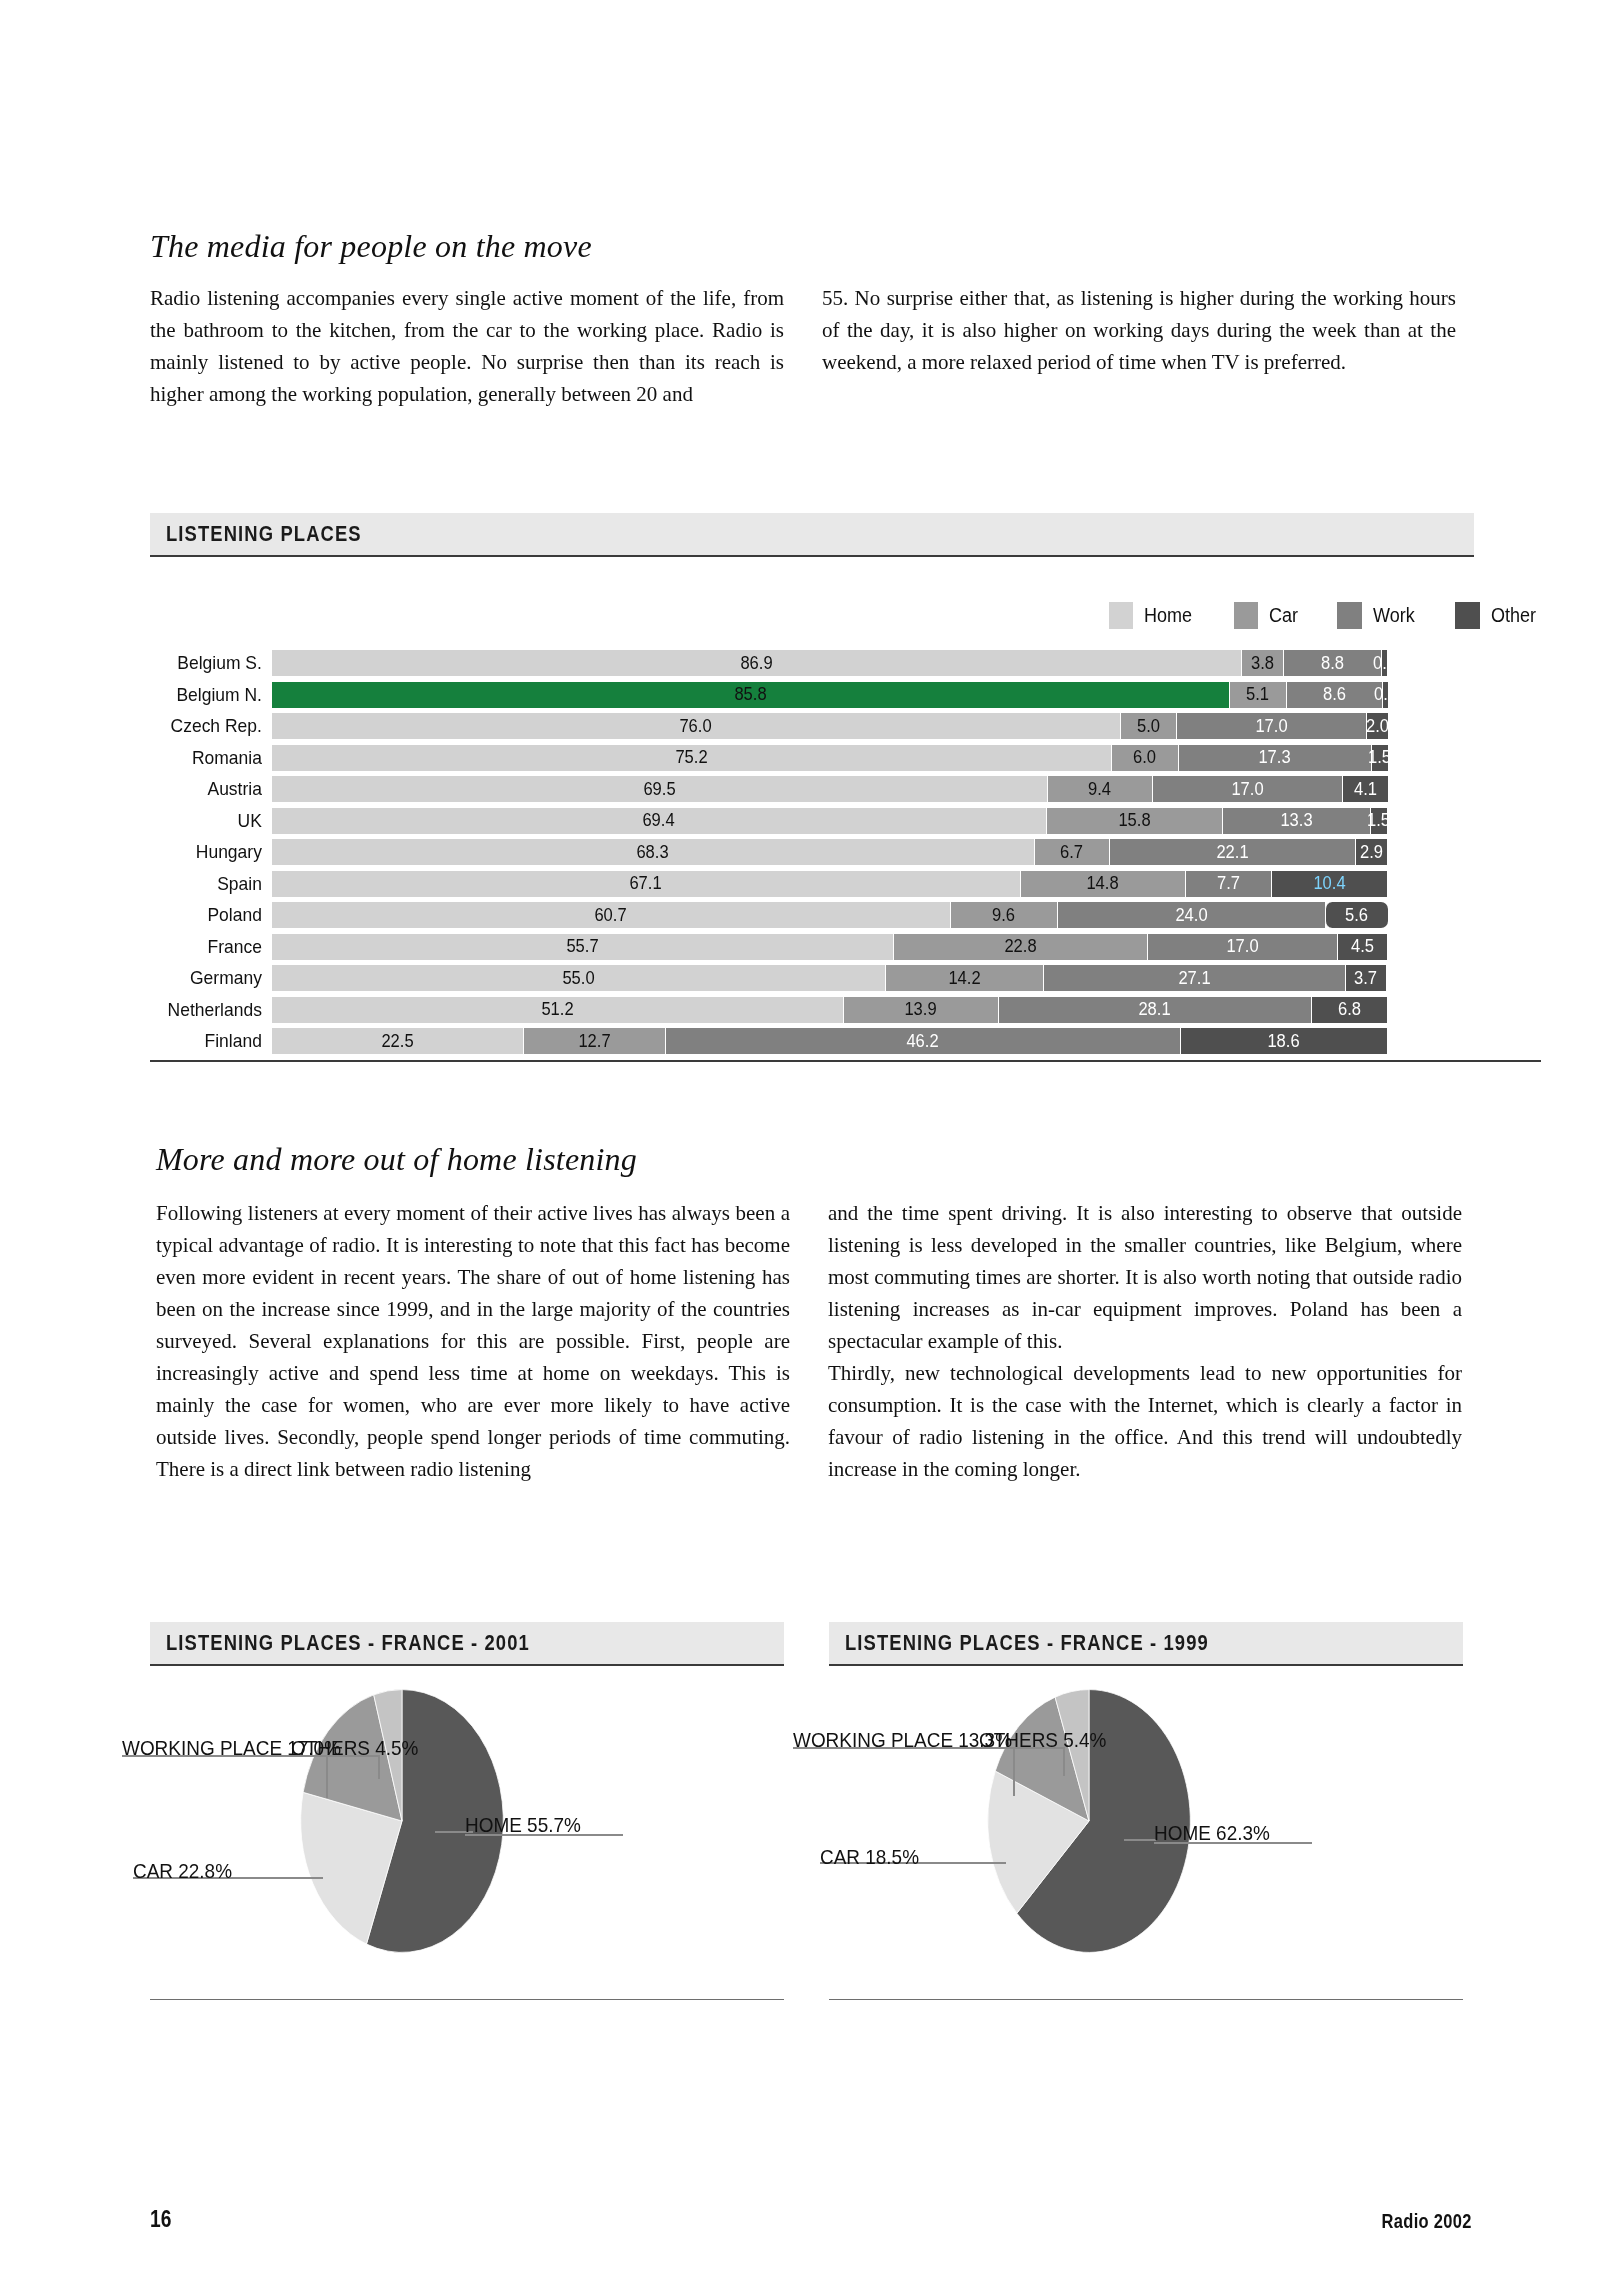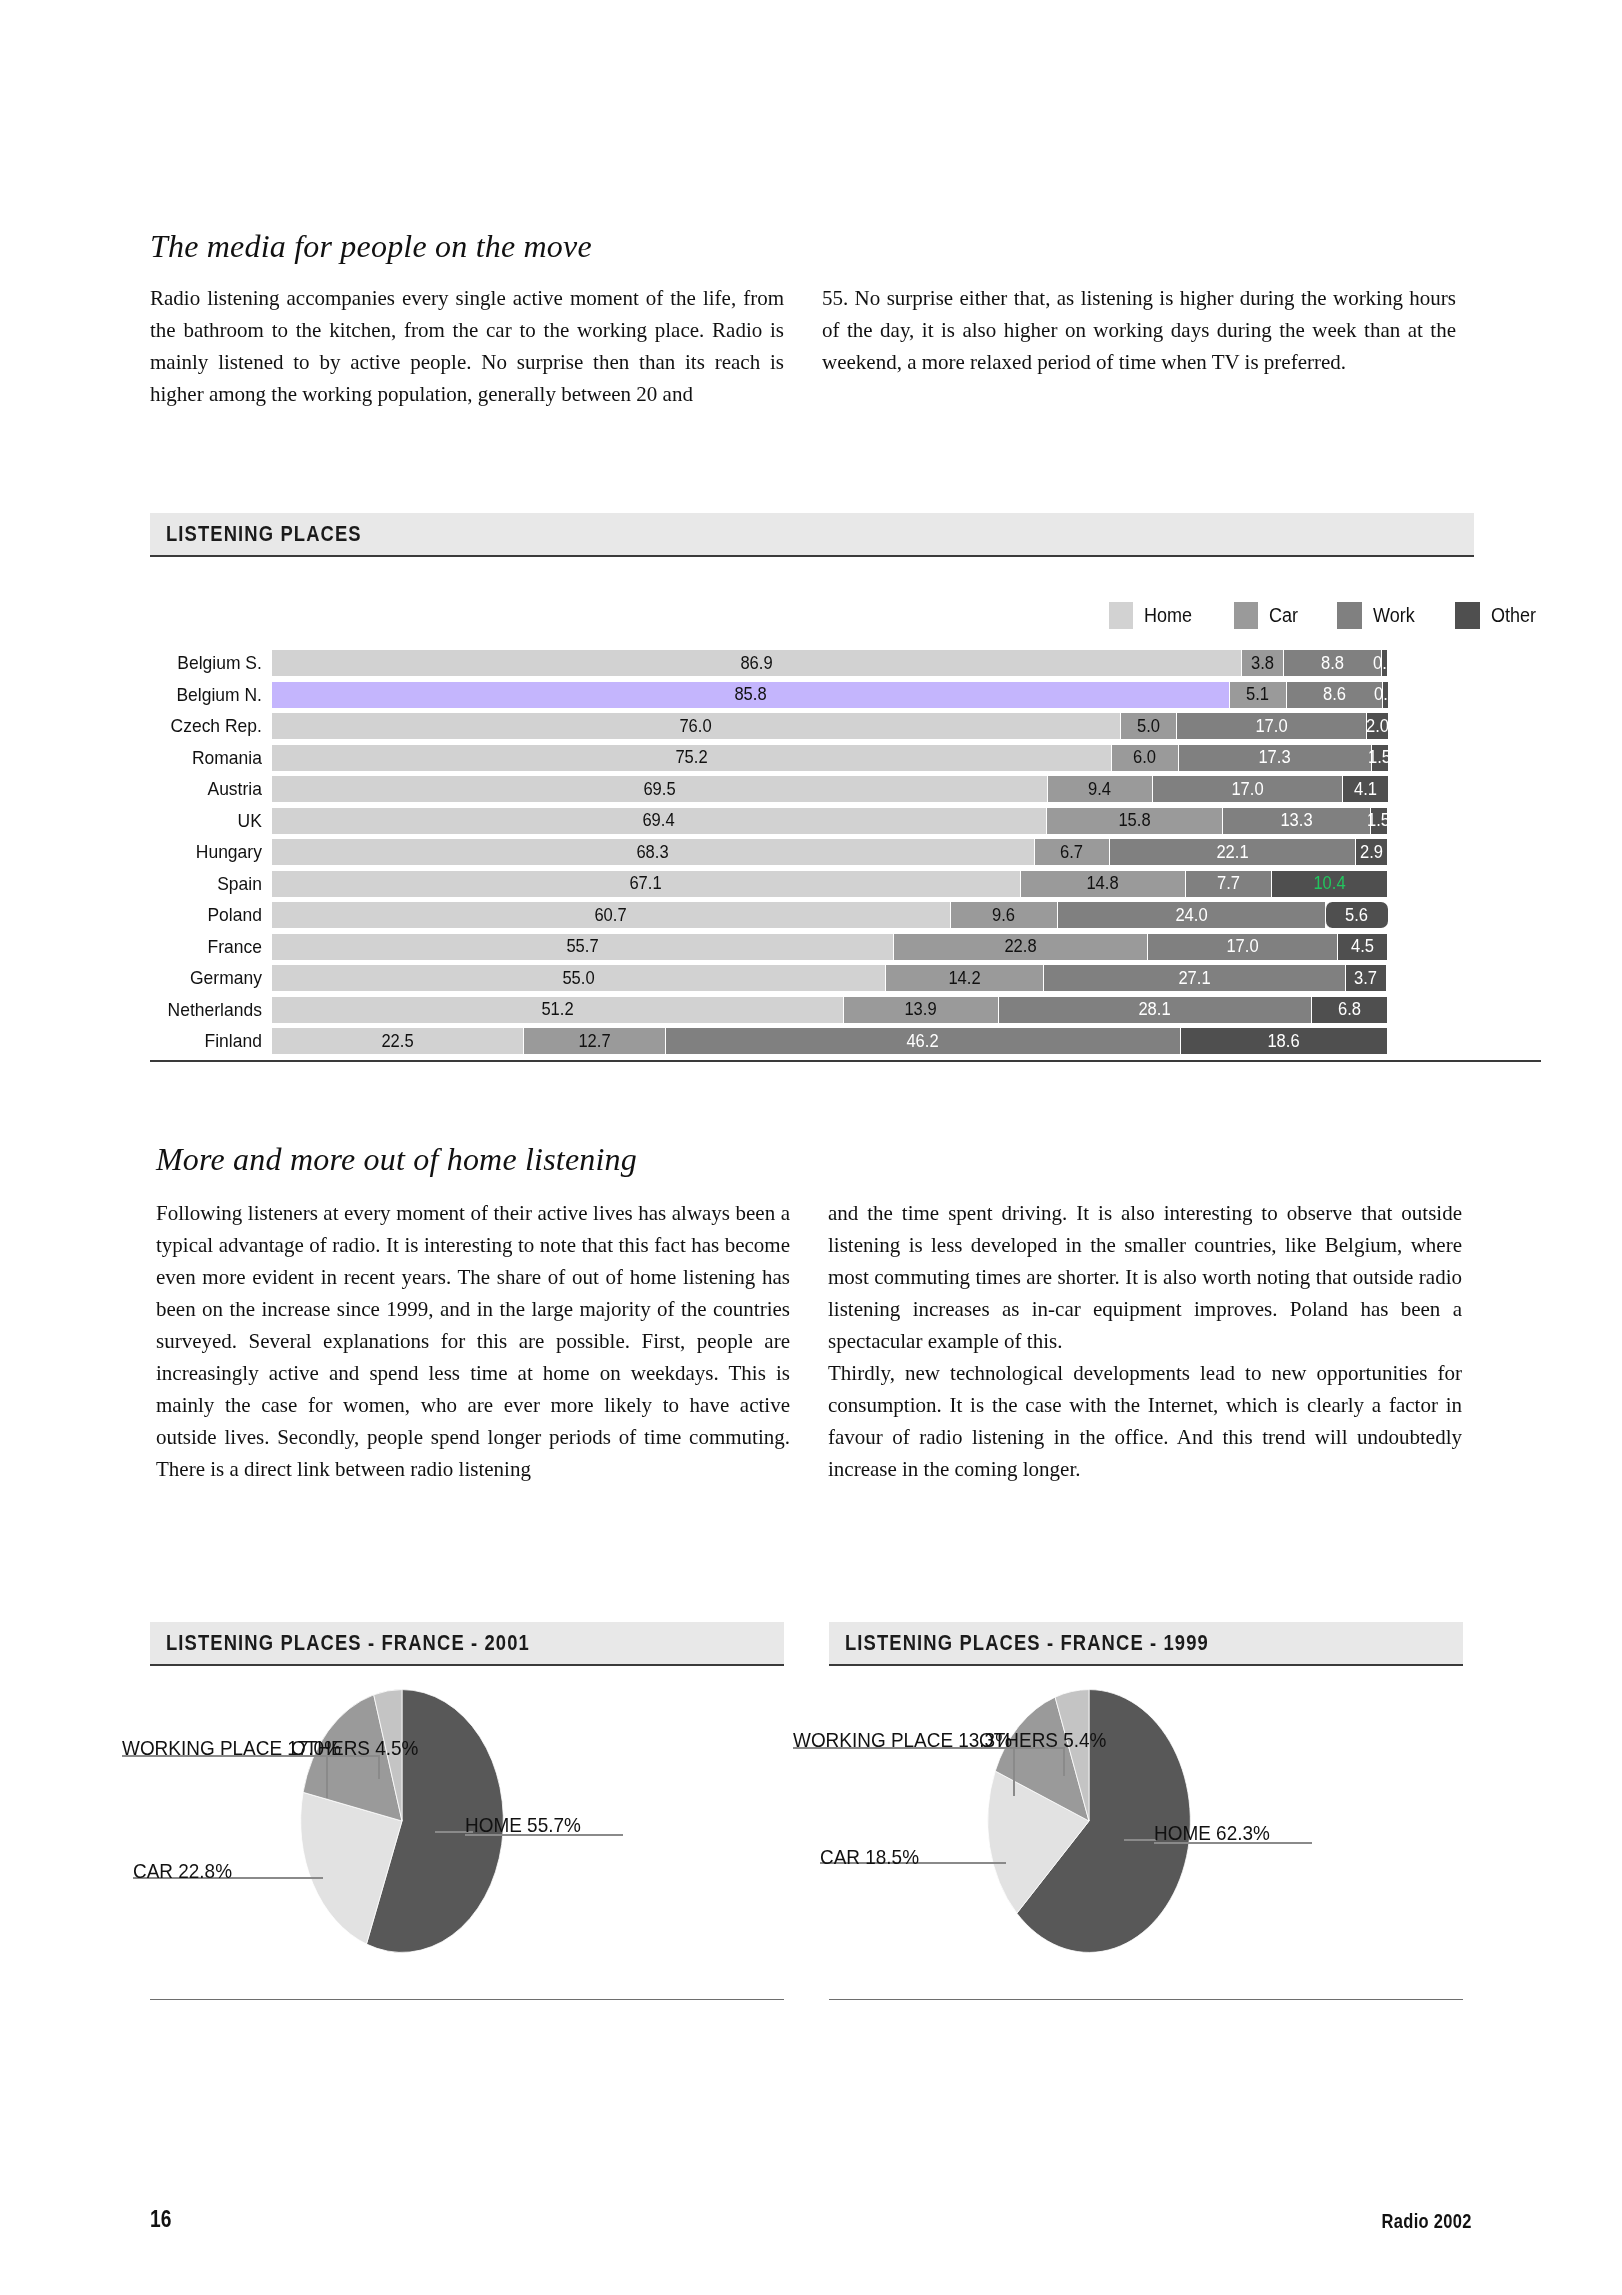--- a/index.html
+++ b/index.html
@@ -143,21 +143,21 @@
               <span>8.8</span>
             </div>
             <div class="seg" style="width: 5.6px; background: rgb(79, 79, 79); color: rgb(255, 255, 255);">
               <span>0.5</span>
             </div>
           </div>
         </div>
         <div class="brow">
           <div class="blab">Belgium N.</div>
           <div class="btrack">
-            <div class="seg" style="width: 957px; background: #c4b5fd; color: rgb(17, 17, 17);">
+            <div class="seg" style="width: 957px; background: #15803d; color: rgb(17, 17, 17);">
               <span>85.8</span>
             </div>
             <div class="seg" style="width: 57px; background: rgb(154, 154, 154); color: rgb(17, 17, 17);">
               <span>5.1</span>
             </div>
             <div class="seg" style="width: 96px; background: rgb(128, 128, 128); color: rgb(255, 255, 255);">
               <span>8.6</span>
             </div>
             <div class="seg" style="width: 5.6px; background: rgb(79, 79, 79); color: rgb(255, 255, 255);">
               <span>0.5</span>
@@ -254,21 +254,21 @@
           <div class="btrack">
             <div class="seg" style="width: 748px; background: rgb(210, 210, 210); color: rgb(17, 17, 17);">
               <span>67.1</span>
             </div>
             <div class="seg" style="width: 165px; background: rgb(154, 154, 154); color: rgb(17, 17, 17);">
               <span>14.8</span>
             </div>
             <div class="seg" style="width: 86px; background: rgb(128, 128, 128); color: rgb(255, 255, 255);">
               <span>7.7</span>
             </div>
-            <div class="seg" style="width: 116px; background: rgb(79, 79, 79); color: #22c55e;">
+            <div class="seg" style="width: 116px; background: rgb(79, 79, 79); color: #7dd3fc;">
               <span>10.4</span>
             </div>
           </div>
         </div>
         <div class="brow">
           <div class="blab">Poland</div>
           <div class="btrack">
             <div class="seg" style="width: 678px; background: rgb(210, 210, 210); color: rgb(17, 17, 17);">
               <span>60.7</span>
             </div>

